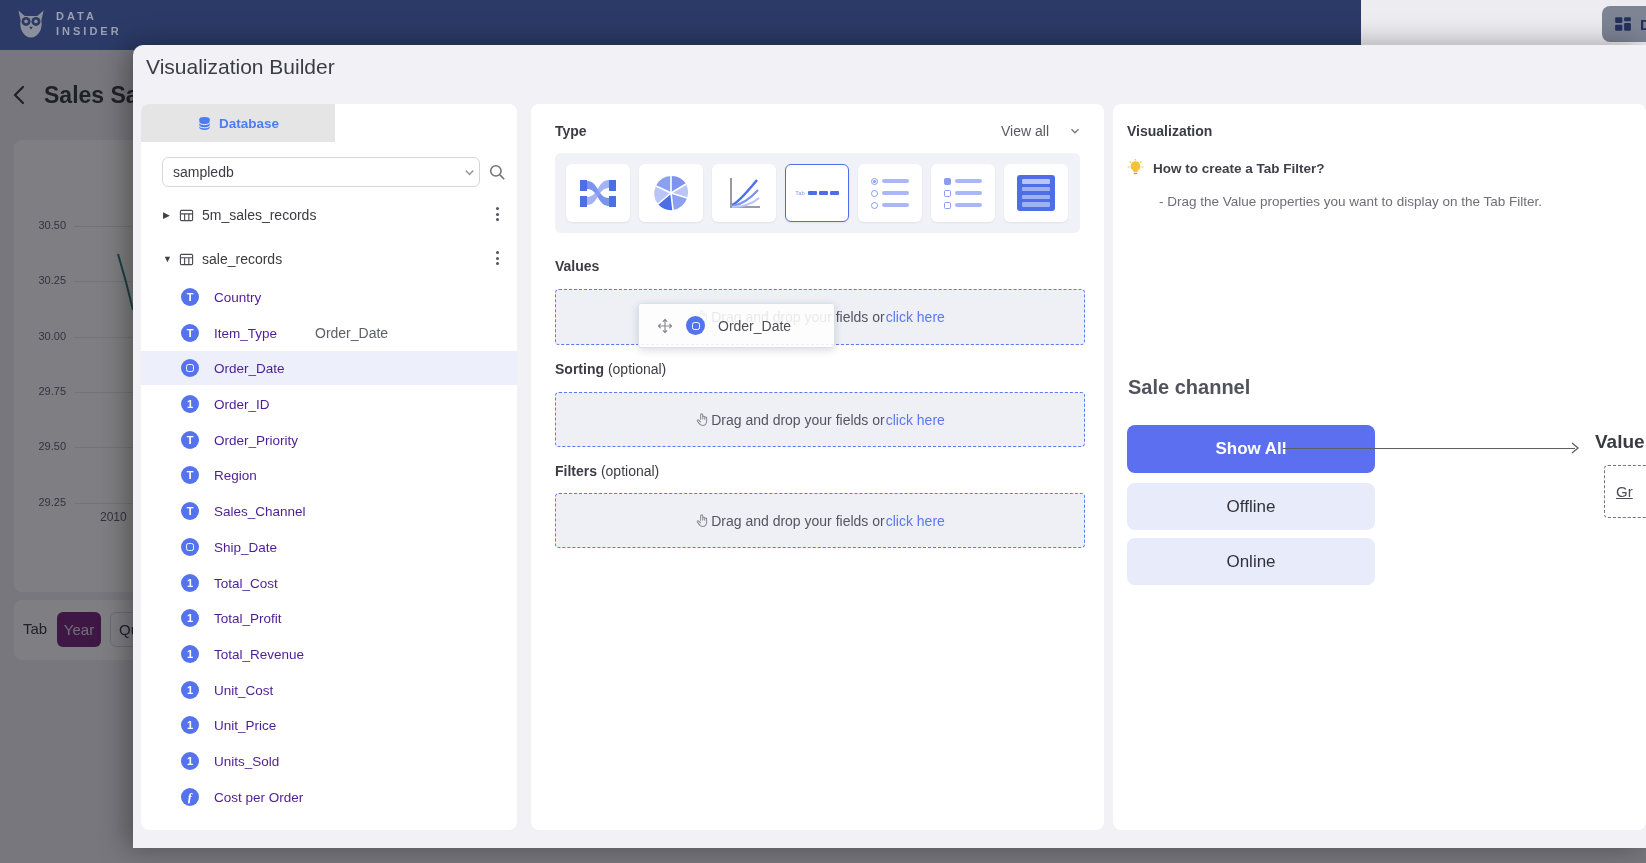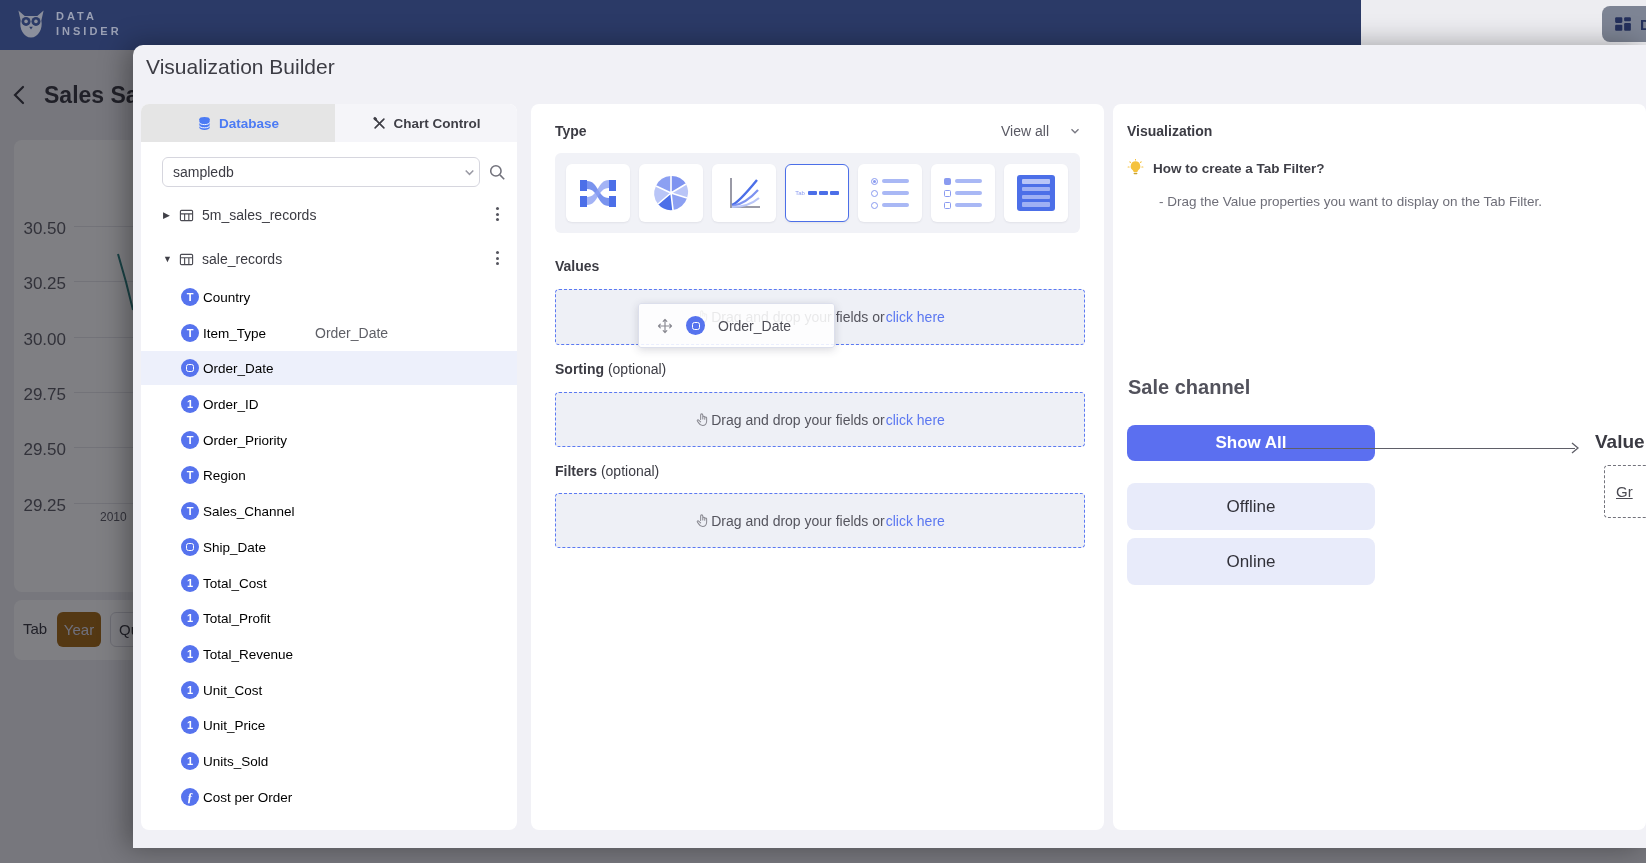--- a/index.html
+++ b/index.html
@@ -10,25 +10,25 @@
   
   .navbar { position:absolute; left:0; top:0; width:1361px; height:50px; background:#2b3a67; z-index:2; }
   .brand { position:absolute; left:56px; top:9px; color:#9aa0b4; font-size:11px; font-weight:bold; letter-spacing:3px; line-height:15px; }
   .nav-right-btn { position:absolute; left:1602px; top:6px; width:140px; height:36px; background:#7d8494; border-radius:8px; display:flex; align-items:center; gap:8px; padding:0 12px; color:#24305c; font-weight:bold; font-size:15px; }
 
   
   .bg-page { position:absolute; inset:0; z-index:1; }
   .bg-title { position:absolute; left:44px; top:82px; font-size:23px; font-weight:bold; color:#2e2e36; white-space:nowrap; }
   .bg-back { position:absolute; left:10px; top:84px; }
   .bg-card { position:absolute; background:#fff; border-radius:8px; }
-  .bg-ytick { position:absolute; width:52px; text-align:right; font-size:17px; color:#55555e; }
+  .bg-ytick { position:absolute; width:52px; text-align:right; font-size:11px; color:#55555e; }
   .bg-grid { position:absolute; height:1px; background:#e4e4e9; }
   .bg-xtick { position:absolute; font-size:12px; color:#55555e; }
   .bg-tab-label { position:absolute; font-size:15px; color:#2e2e36; }
-  .bg-year-btn { position:absolute; background:#a16207; border-radius:6px; color:#d9dcef; font-size:15px; display:flex; align-items:center; justify-content:center; }
+  .bg-year-btn { position:absolute; background:#701a75; border-radius:6px; color:#d9dcef; font-size:15px; display:flex; align-items:center; justify-content:center; }
   .bg-qu-btn { position:absolute; background:#fdfdfe; border:1px solid #d8d8de; border-radius:6px; color:#2e2e36; font-size:15px; display:flex; align-items:center; padding-left:8px; }
   .overlay { position:absolute; left:0; top:50px; width:1646px; height:813px; background:rgba(22,22,30,0.55); z-index:3; }
 
   
   .modal { position:absolute; left:133px; top:45px; width:1513px; height:803px; background:#f1f1f6; border-radius:10px 0 0 0; box-shadow:-6px 0 28px rgba(0,0,0,0.35); z-index:4; overflow:hidden; }
   .modal-title { position:absolute; left:13px; top:10px; font-size:21px; color:#3c3c44; }
   .panel { position:absolute; top:59px; height:726px; background:#fff; border-radius:8px; }
 
   
   .p-left { left:8px; width:376px; }
@@ -43,21 +43,21 @@
   .caret { width:10px; margin-left:22px; font-size:9px; color:#3f3f47; }
   .tbl-ic { margin-left:6px; }
   .tbl-name { margin-left:8px; font-size:14px; color:#3b3b42; }
   .kebab { position:absolute; right:18px; top:9px; display:flex; flex-direction:column; gap:2.5px; cursor:pointer; }
   .kebab i { width:3px; height:3px; border-radius:50%; background:#55555e; }
   .frow { position:absolute; left:0; width:376px; height:34px; display:flex; align-items:center; cursor:pointer; }
   .frow-hl { background:#edf0fb; }
   .ficon { width:18px; height:18px; border-radius:50%; background:#5673ee; color:#fff; display:flex; align-items:center; justify-content:center; font-size:11px; font-weight:bold; margin-left:40px; flex:none; }
   .ficon .datebox { width:8px; height:8px; border:1.5px solid #fff; border-radius:2.5px; }
   .ficon .fx { font-family:"Liberation Serif", serif; font-style:italic; font-size:12px; }
-  .fname { margin-left:4px; font-size:13.5px; color:#000000; }
+  .fname { margin-left:15px; font-size:13.5px; color:#4c1d95; }
   .drag-ghost { position:absolute; left:174px; top:221px; font-size:14px; color:rgba(85,86,94,0.95); }
 
   
   .p-center { left:398px; width:573px; }
   .sec-label { position:absolute; left:24px; font-size:14px; font-weight:bold; color:#3c3c44; }
   .sec-label .opt { font-weight:normal; color:#3c3c44; }
   .view-all { position:absolute; left:470px; top:19px; font-size:14px; color:#5a5a64; display:flex; align-items:center; gap:20px; cursor:pointer; }
   .type-strip { position:absolute; left:24px; top:49px; width:525px; height:80px; background:#f1f2f7; border-radius:6px; display:flex; align-items:center; gap:9px; padding:0 11px; }
   .tcard { width:64px; height:58px; background:#fff; border-radius:6px; box-shadow:0 1px 2px rgba(40,40,60,0.08); display:flex; align-items:center; justify-content:center; cursor:pointer; }
   .tcard-sel { border:1.5px solid #4c6fe8; }
@@ -84,21 +84,21 @@
   .mini-table i:first-child { background:#b9c5f7; }
 
   
   .p-right { left:980px; width:533px; overflow:hidden; }
   .viz-title { position:absolute; left:14px; top:19px; font-size:14px; font-weight:bold; color:#3c3c44; }
   .tip-title { position:absolute; left:40px; top:57px; font-size:13.5px; font-weight:bold; color:#3f3f47;text-align:center; }
   .tip-bulb { position:absolute; left:14px; top:55px; }
   .tip-body { position:absolute; left:46px; top:90px; font-size:13.5px; color:#6e6e78; }
   .pv-title { position:absolute; left:15px; top:272px; font-size:20px; font-weight:bold; color:#52525c; }
   .pv-btn { position:absolute; left:14px; width:248px; border-radius:8px; display:flex; align-items:center; justify-content:center; font-size:17px; cursor:pointer; }
-  .pv-btn-active { top:321px; height:36px; background:#5b6ff0; color:#fff; font-weight:bold; }
+  .pv-btn-active { top:321px; height:48px; background:#5b6ff0; color:#fff; font-weight:bold; }
   .pv-btn-plain { height:47px; background:#e8ebfa; color:#32323a; }
   .anno-line { position:absolute; left:170px; top:344px; width:292px; border-top:1.3px solid #5f5f68; z-index:6; }
   .anno-head { position:absolute; left:455px; top:337px; z-index:6; }
   .anno-value { position:absolute; left:482px; top:327px; font-size:19px; font-weight:bold; color:#3a3a42; white-space:nowrap; }
   .anno-box { position:absolute; left:491px; top:361px; width:130px; height:53px; border:1.6px dashed #73737c; border-radius:4px; display:flex; align-items:center; padding-left:11px; }
   .anno-group { font-size:15px; color:#4a4a52; text-decoration:underline; white-space:nowrap; }
 </style>
 </head>
 <body>
 
@@ -166,28 +166,20 @@
   <div class="panel p-left">
     <div class="tabbar">
       <div class="tab tab-active">
         <svg width="15" height="15" viewBox="0 0 16 16">
           <ellipse cx="8" cy="3.4" rx="5.5" ry="2.3" fill="#4c7bf4"></ellipse>
           <path d="M2.5 3.4v9.2c0 1.27 2.46 2.3 5.5 2.3s5.5-1.03 5.5-2.3V3.4" fill="#4c7bf4"></path>
           <path d="M2.5 6.9c0 1.27 2.46 2.3 5.5 2.3s5.5-1.03 5.5-2.3M2.5 10.3c0 1.27 2.46 2.3 5.5 2.3s5.5-1.03 5.5-2.3" fill="none" stroke="#fff" stroke-width="1"></path>
         </svg>
         <span>Database</span>
       </div>
-      <div class="tab tab-inactive">
-        <svg width="15" height="15" viewBox="0 0 16 16" fill="#3f3f47">
-          <rect x="7.1" y="0.5" width="1.8" height="15" rx="0.9" transform="rotate(45 8 8)"></rect>
-          <rect x="7.1" y="0.5" width="1.8" height="15" rx="0.9" transform="rotate(-45 8 8)"></rect>
-          <rect x="1.5" y="1.5" width="4" height="3" rx="1" transform="rotate(45 3.5 3)"></rect>
-        </svg>
-        <span>Chart Control</span>
-      </div>
     </div>
 
     <input class="search-box" readonly="" value="sampledb" style="">
     <svg class="search-chev" width="13" height="13" viewBox="0 0 12 12" fill="none" stroke="#9a9aa4" stroke-width="1.4">
         <path d="M2.5 4.2L6 7.7l3.5-3.5"></path>
       </svg>
     <svg class="search-glass" width="18" height="18" viewBox="0 0 16 16" fill="none" stroke="#72727c" stroke-width="1.4">
         <circle cx="7" cy="7" r="4.6"></circle>
         <path d="M10.6 10.6L14.4 14.4"></path>
       </svg>

